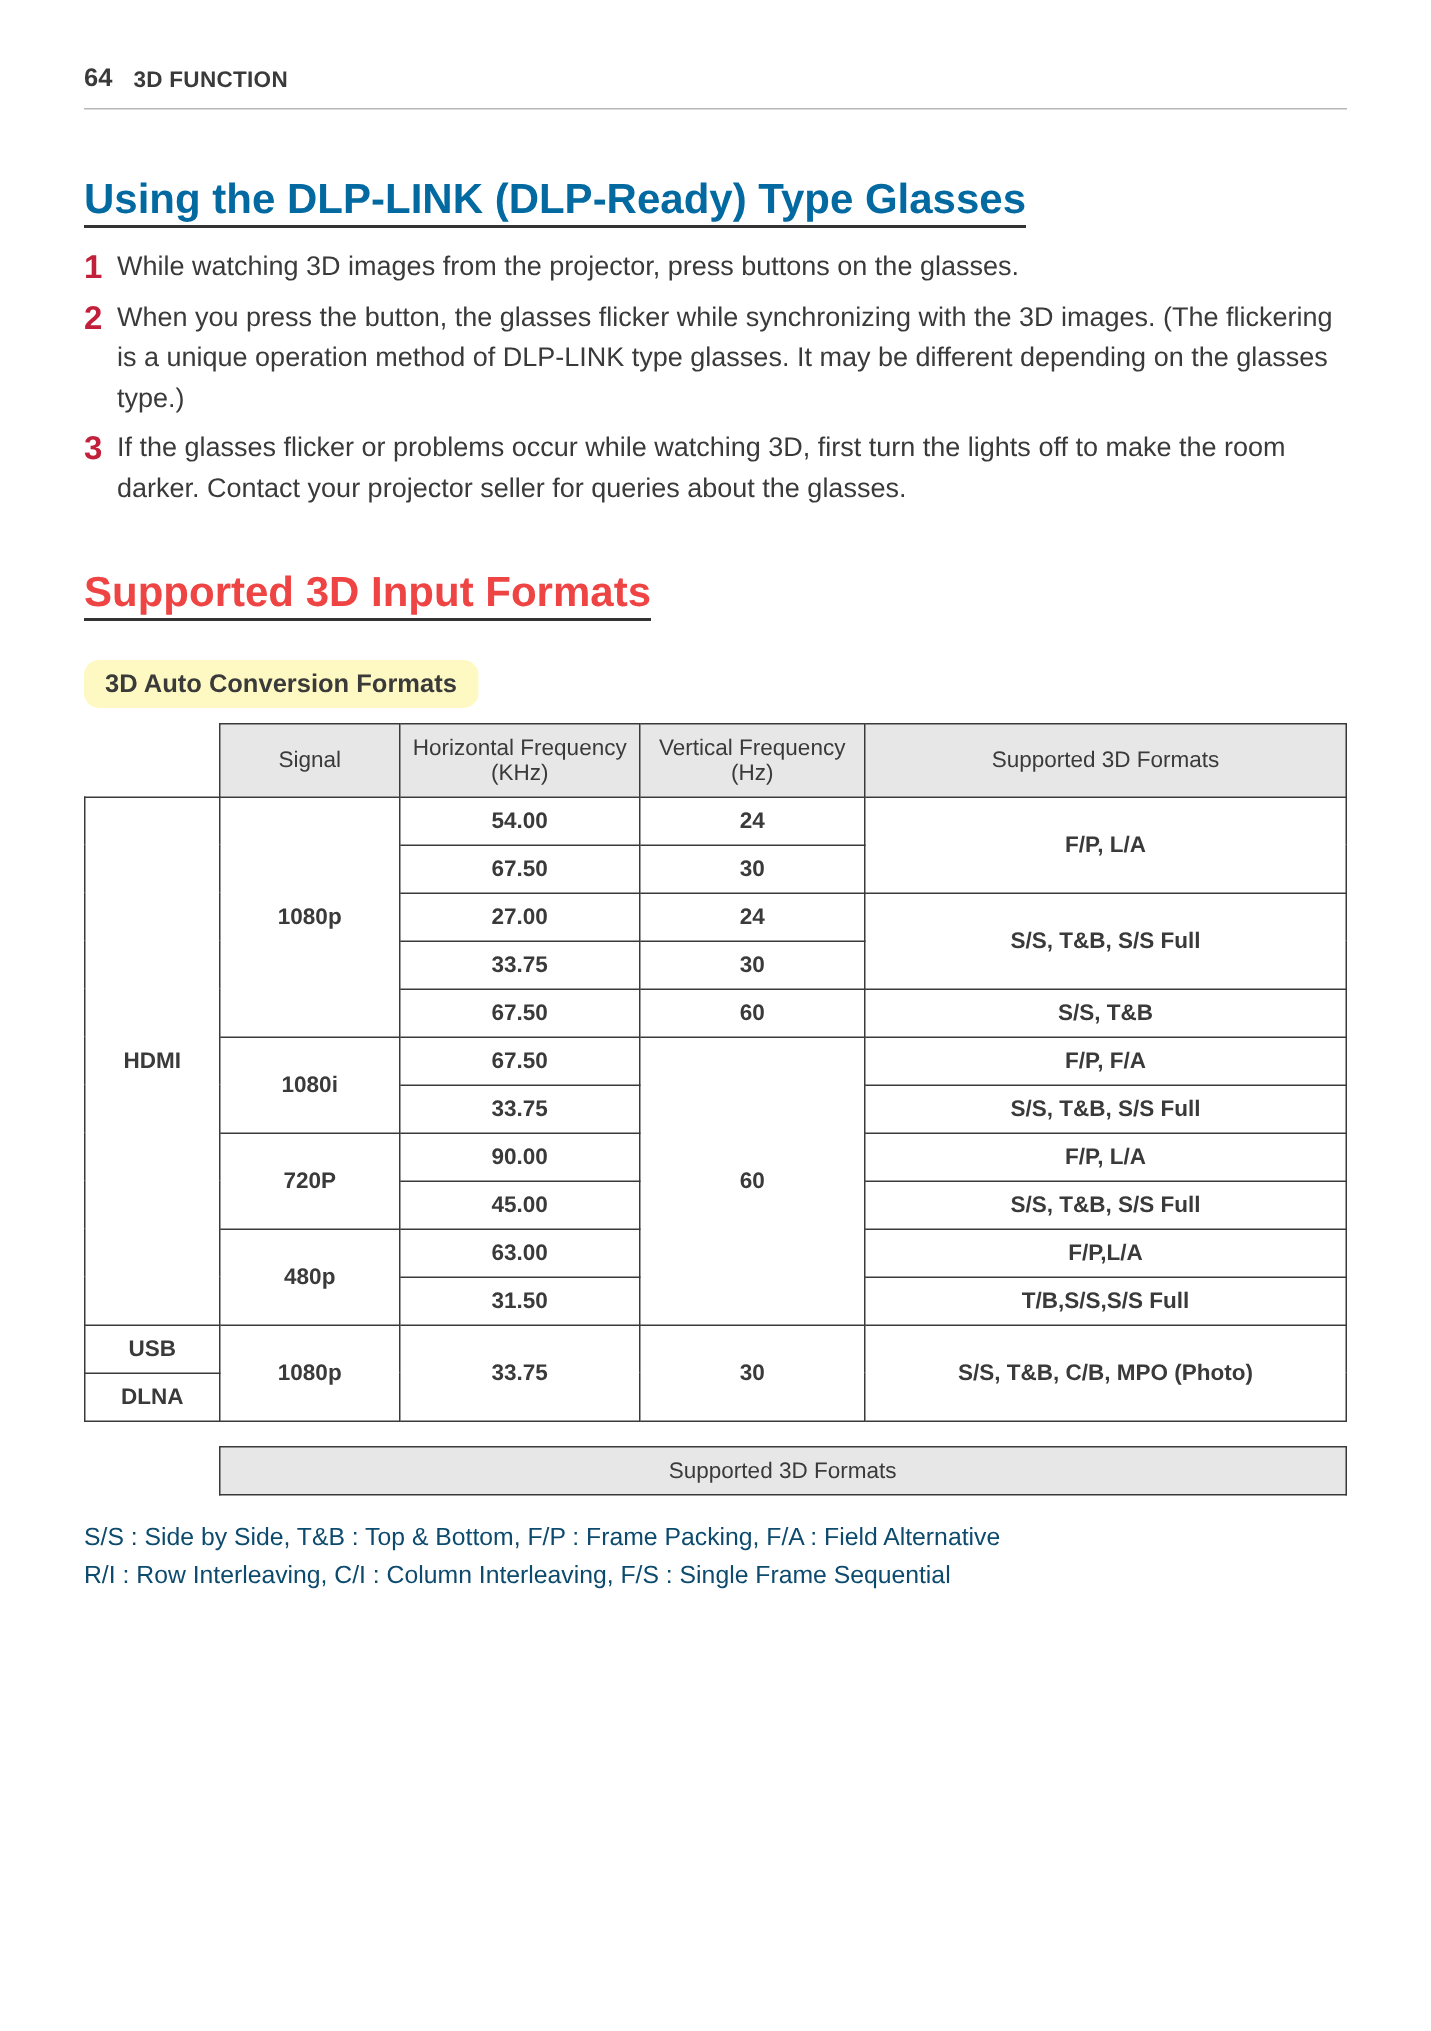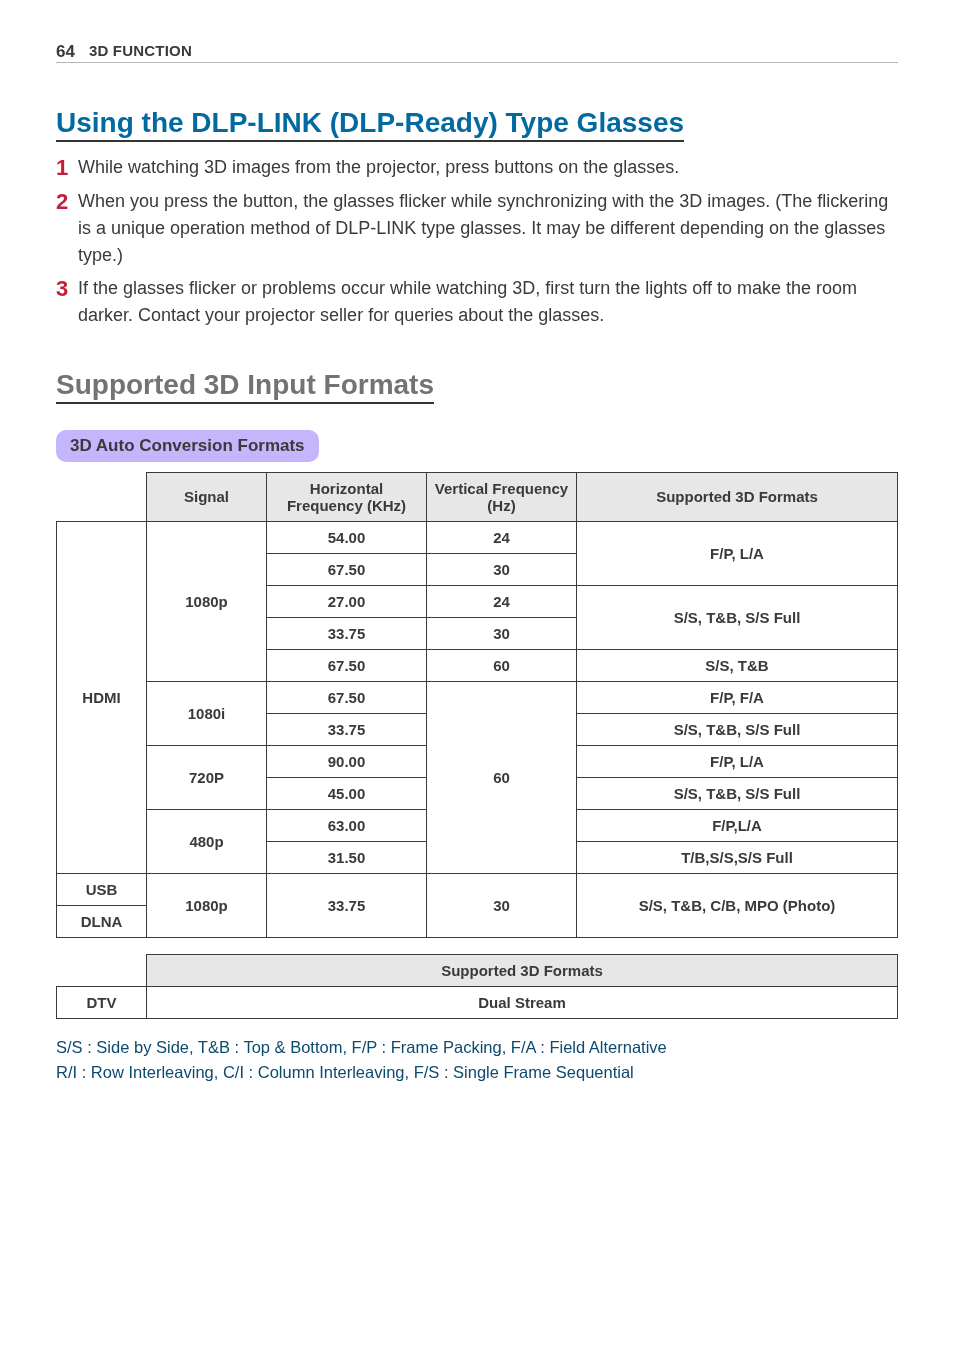--- a/index.html
+++ b/index.html
@@ -5,23 +5,23 @@
   * { box-sizing: border-box; margin: 0; padding: 0; }
   body {
     font-family: Arial, Helvetica, sans-serif;
     background: #fff;
     color: #3a3a3a;
     width: 954px;
     padding: 42px 56px 40px 56px;
   }
   .header-row {
     display: flex;
-    align-items: flex-start;
+    align-items: flex-end;
     border-bottom: 1px solid #b7b7b7;
-    padding-bottom: 0;
+    padding-bottom: 10px;
     margin-bottom: 44px;
   }
   .page-number {
     font-weight: bold;
     font-size: 17px;
     margin-right: 14px;
   }
   .section-name {
     font-weight: bold;
     font-size: 15px;
@@ -50,30 +50,30 @@
     font-weight: bold;
     color: #c11f3a;
     width: 22px;
     flex-shrink: 0;
     line-height: 1.25;
   }
   .num-text { flex: 1; }
   h2.heading2 {
     font-size: 28px;
     font-weight: bold;
-    color: #737373;
+    color: #ef4444;
     border-bottom: 2px solid #333;
     display: inline-block;
     padding-bottom: 1px;
     margin-top: 12px;
     margin-bottom: 26px;
   }
   .subhead {
     display: inline-block;
-    background: #c4b5fd;
+    background: #fef9c3;
     color: #3a3a3a;
     font-weight: bold;
     font-size: 17px;
     padding: 6px 14px;
     border-radius: 10px;
     margin-bottom: 10px;
   }
   table {
     border-collapse: collapse;
     width: 100%;
@@ -83,21 +83,21 @@
   }
   th, td {
     border: 1px solid #3a3a3a;
     padding: 7px 6px;
     text-align: center;
     vertical-align: middle;
     font-weight: bold;
   }
   th {
     background: #e7e7e8;
-    font-weight: bold;
+    font-weight: normal;
   }
   .noborder { border: none; background: #fff; }
   .legend p {
     font-size: 16.5px;
     line-height: 1.55;
     color: #0c4a6e;
   }
 </style>
 </head>
 <body>
@@ -209,24 +209,20 @@
   </tr>
 </tbody>
   </table>
 
 <table>
   <tbody>
       <tr>
     <th class="noborder" style="width:90px;"></th>
     <th>Supported 3D Formats</th>
   </tr>
-  <tr>
-    <td>DTV</td>
-    <td>Dual Stream</td>
-  </tr>
 </tbody>
   </table>
 
 <div class="legend">
   <p>S/S : Side by Side, T&amp;B : Top &amp; Bottom, F/P : Frame Packing, F/A : Field Alternative</p>
   <p>R/I : Row Interleaving, C/I : Column Interleaving, F/S : Single Frame Sequential</p>
 </div>
 
 
 

